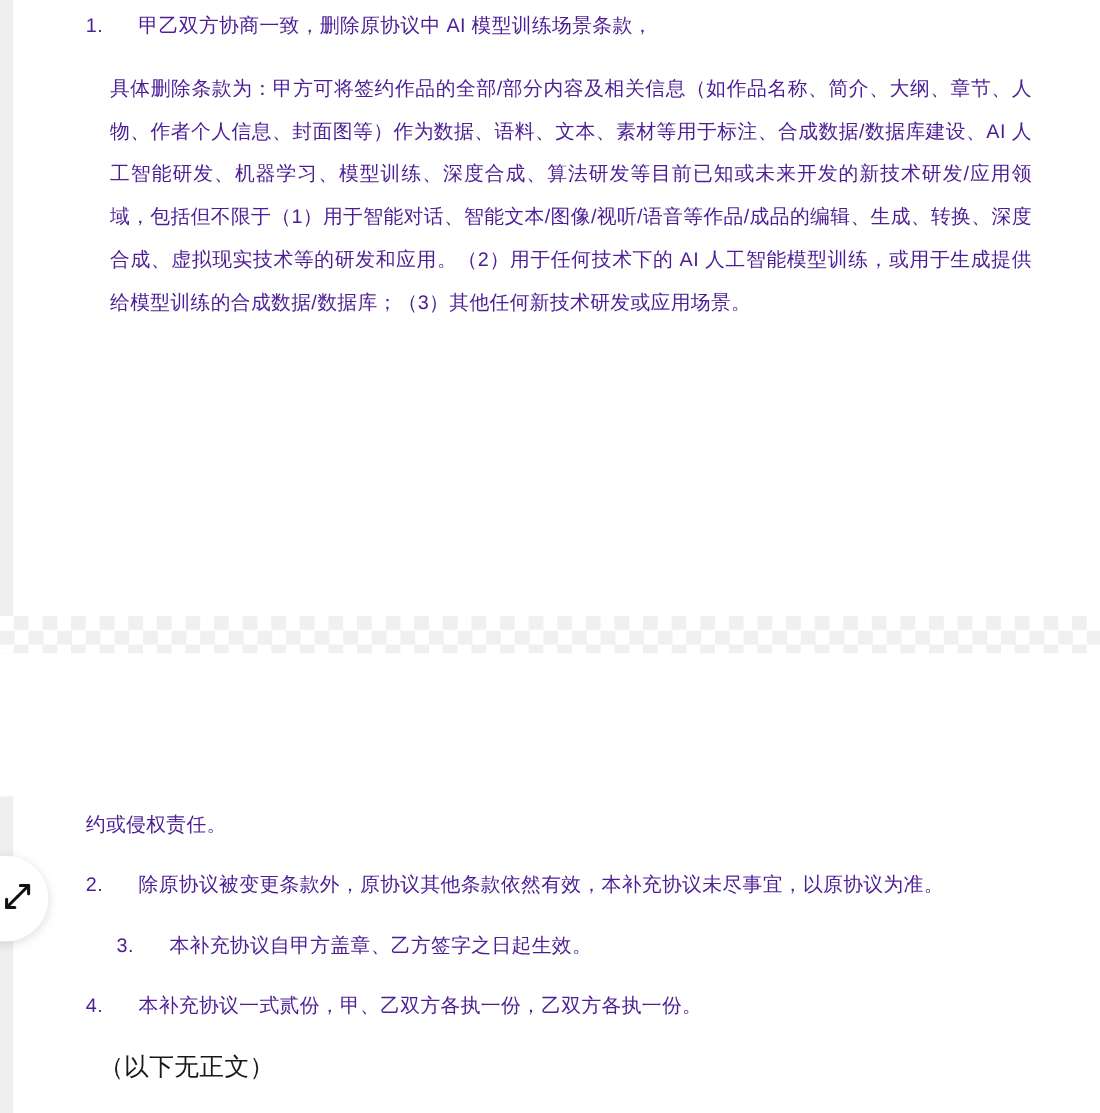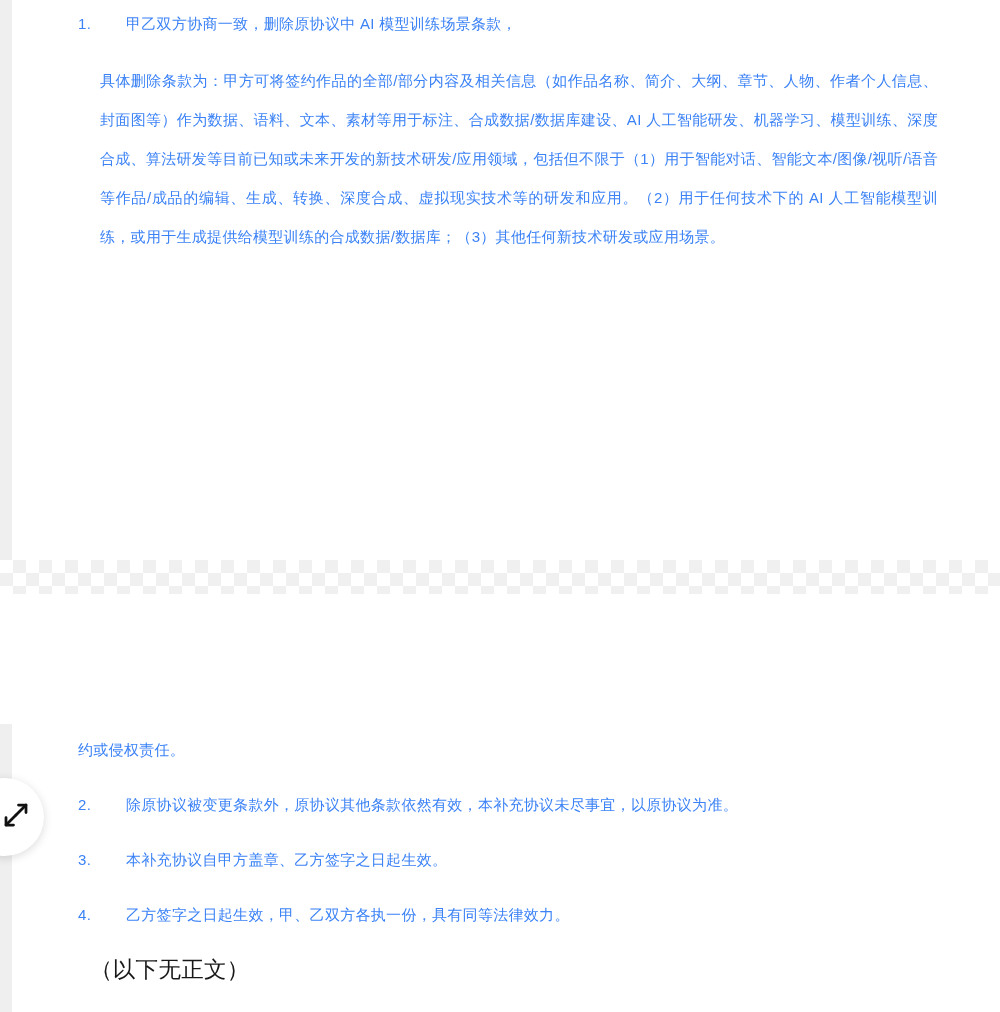--- a/index.html
+++ b/index.html
@@ -33,24 +33,24 @@
     width: 1000px;
   }
 
   .doc-block {
     position: absolute;
     left: 78px;
     width: 860px;
   }
 
   .para {
-    font-size: 15px;
+    font-size: 18px;
     line-height: 39px;
     letter-spacing: 0.3px;
-    color: #3b82f6;
+    color: #4c1d95;
     margin: 0 0 16px 0;
     text-align: justify;
     text-justify: inter-ideograph;
     font-family: "Liberation Sans", sans-serif;
   }
 
   .numbered {
     text-indent: 0;
   }
   .num-label {
@@ -124,26 +124,26 @@
   <div class="gap-band-white" style="top: 594px; height: 130px;"></div>
 
   <div class="doc-block" style="top: 730px;">
 
     <p class="para">约或侵权责任。</p>
 
     <p class="para numbered" style="margin-top: 14px;">
       <span class="num-label">2.</span><span>除原协议被变更条款外，原协议其他条款依然有效，本补充协议未尽事宜，以原协议为准。</span>
     </p>
 
-    <p class="para numbered" style="margin-top: 14px;">
+    <p class="para numbered" style="margin-top: 14px; margin-left: 28px;">
       <span class="num-label">3.</span><span>本补充协议自甲方盖章、乙方签字之日起生效。</span>
     </p>
 
     <p class="para numbered" style="margin-top: 14px;">
-      <span class="num-label">4.</span><span>乙方签字之日起生效，甲、乙双方各执一份，具有同等法律效力。</span>
+      <span class="num-label">4.</span><span>本补充协议一式贰份，甲、乙双方各执一份，乙双方各执一份。</span>
     </p>
 
     <p class="para caption" style="margin-top: 14px; padding-left: 12px;">（以下无正文）</p>
 
   </div>
 
   <div class="expand-control">
     <span>
       <svg width="30" height="30" viewBox="0 0 24 24" fill="none" stroke="#111111" stroke-width="2.2" stroke-linecap="round" stroke-linejoin="round">
         <polyline points="14,4 20,4 20,10"></polyline>

